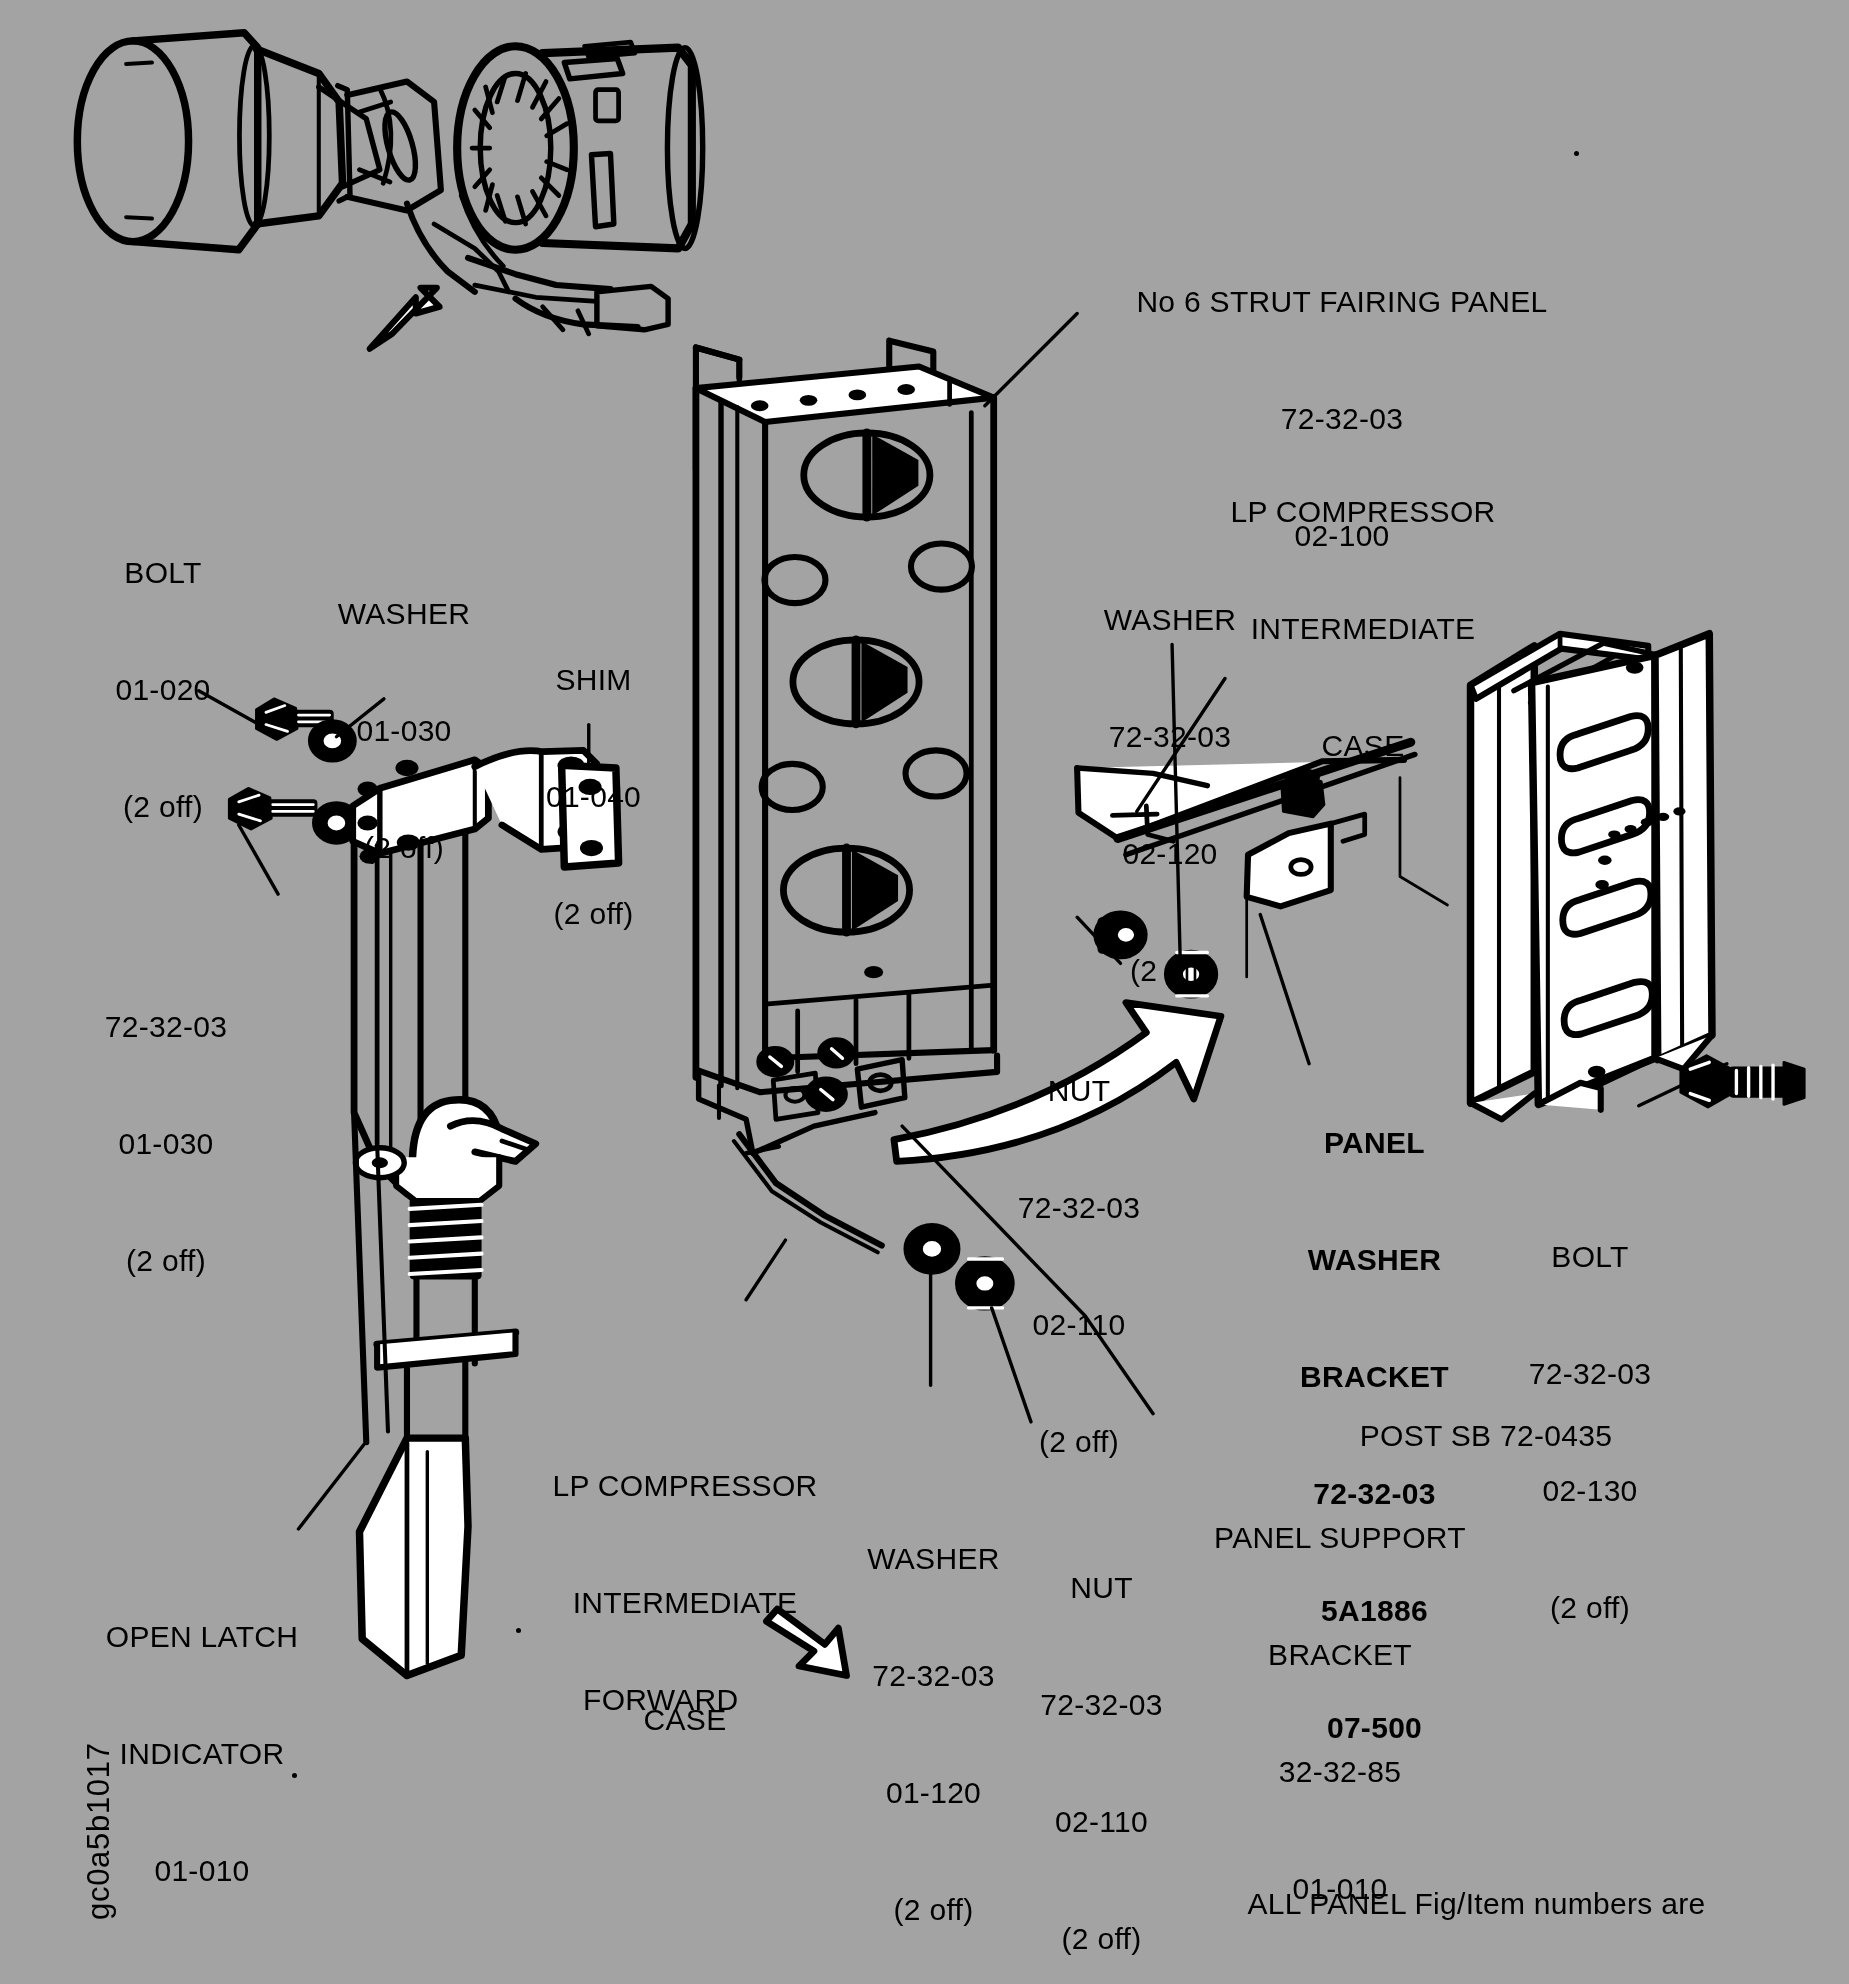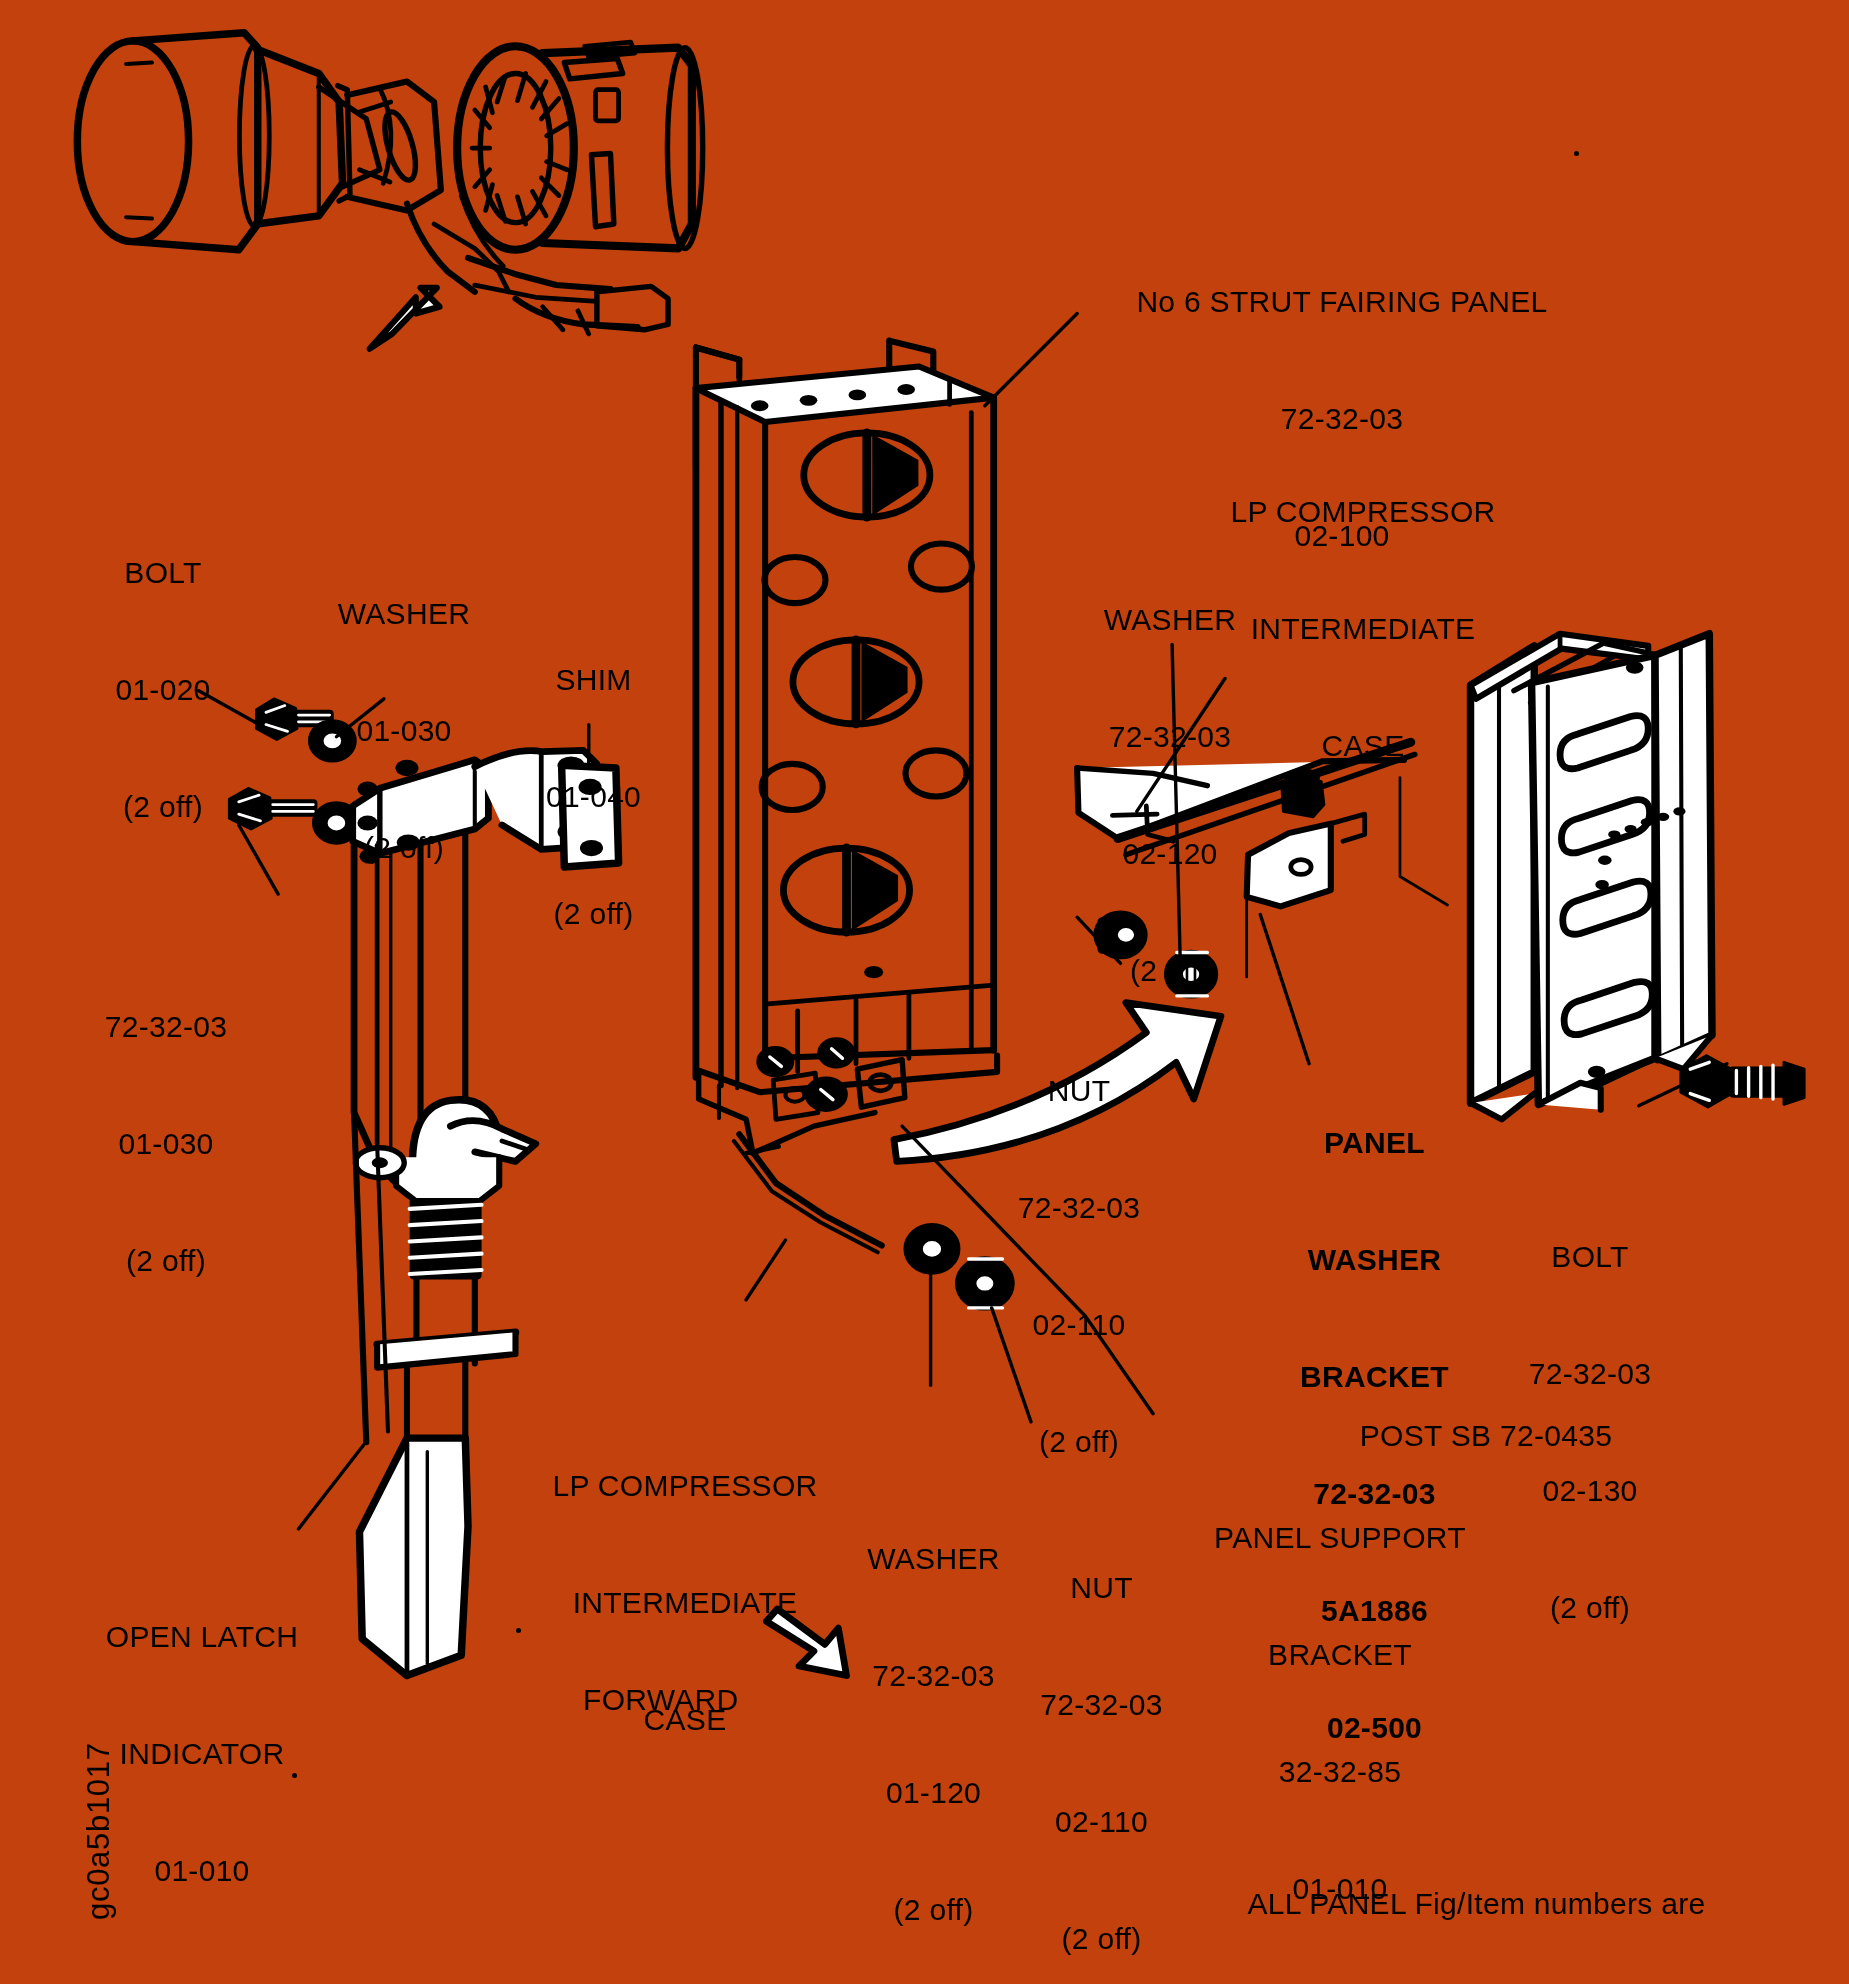--- a/index.html
+++ b/index.html
@@ -5,21 +5,21 @@
 <style>
   html, body {
     margin: 0;
     padding: 0;
     background: #ffffff;
   }
   #page {
     position: relative;
     width: 1849px;
     height: 1985px;
-    background: #c2410c;
+    background: #a3a3a3;
     font-family: "Liberation Sans", sans-serif;
     color: #000000;
     overflow: hidden;
   }
   .label {
     position: absolute;
     font-size: 30px;
     line-height: 1.30;
     letter-spacing: 0.3px;
     color: #000;
@@ -475,21 +475,21 @@
     <span class="ln">02-110</span>
     <span class="ln">(2 off)</span>
   </div>
 
   <div class="label c" style="left:1259px; top:1045px; width:231px;font-weight:bold;">
     <span class="ln">PANEL</span>
     <span class="ln">WASHER</span>
     <span class="ln">BRACKET</span>
     <span class="ln">72-32-03</span>
     <span class="ln">5A1886</span>
-    <span class="ln">02-500</span>
+    <span class="ln">07-500</span>
   </div>
 
   <div class="label c" style="left:1478px; top:1159px; width:224px;">
     <span class="ln">BOLT</span>
     <span class="ln">72-32-03</span>
     <span class="ln">02-130</span>
     <span class="ln">(2 off)</span>
   </div>
 
   <div class="label c" style="left:1296px; top:1338px; width:380px;">

